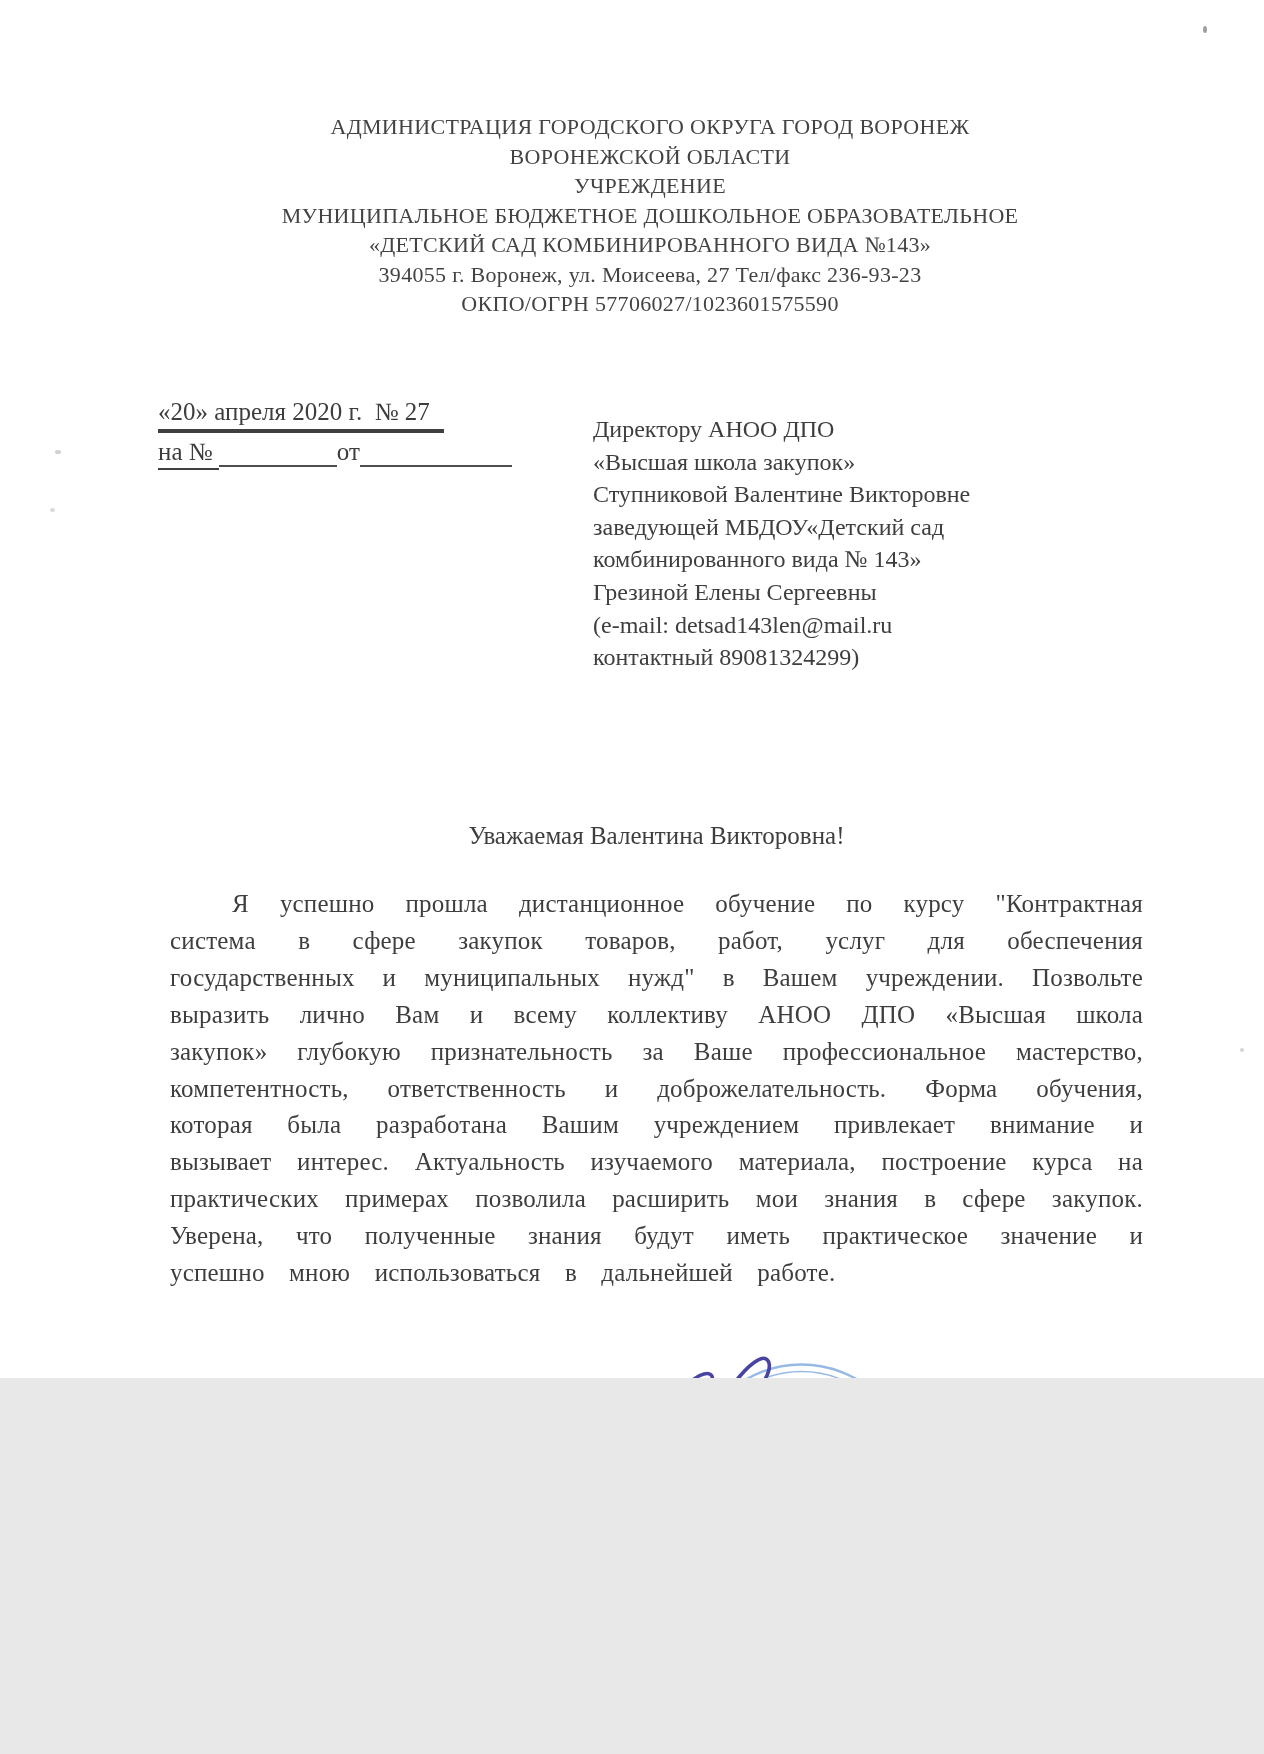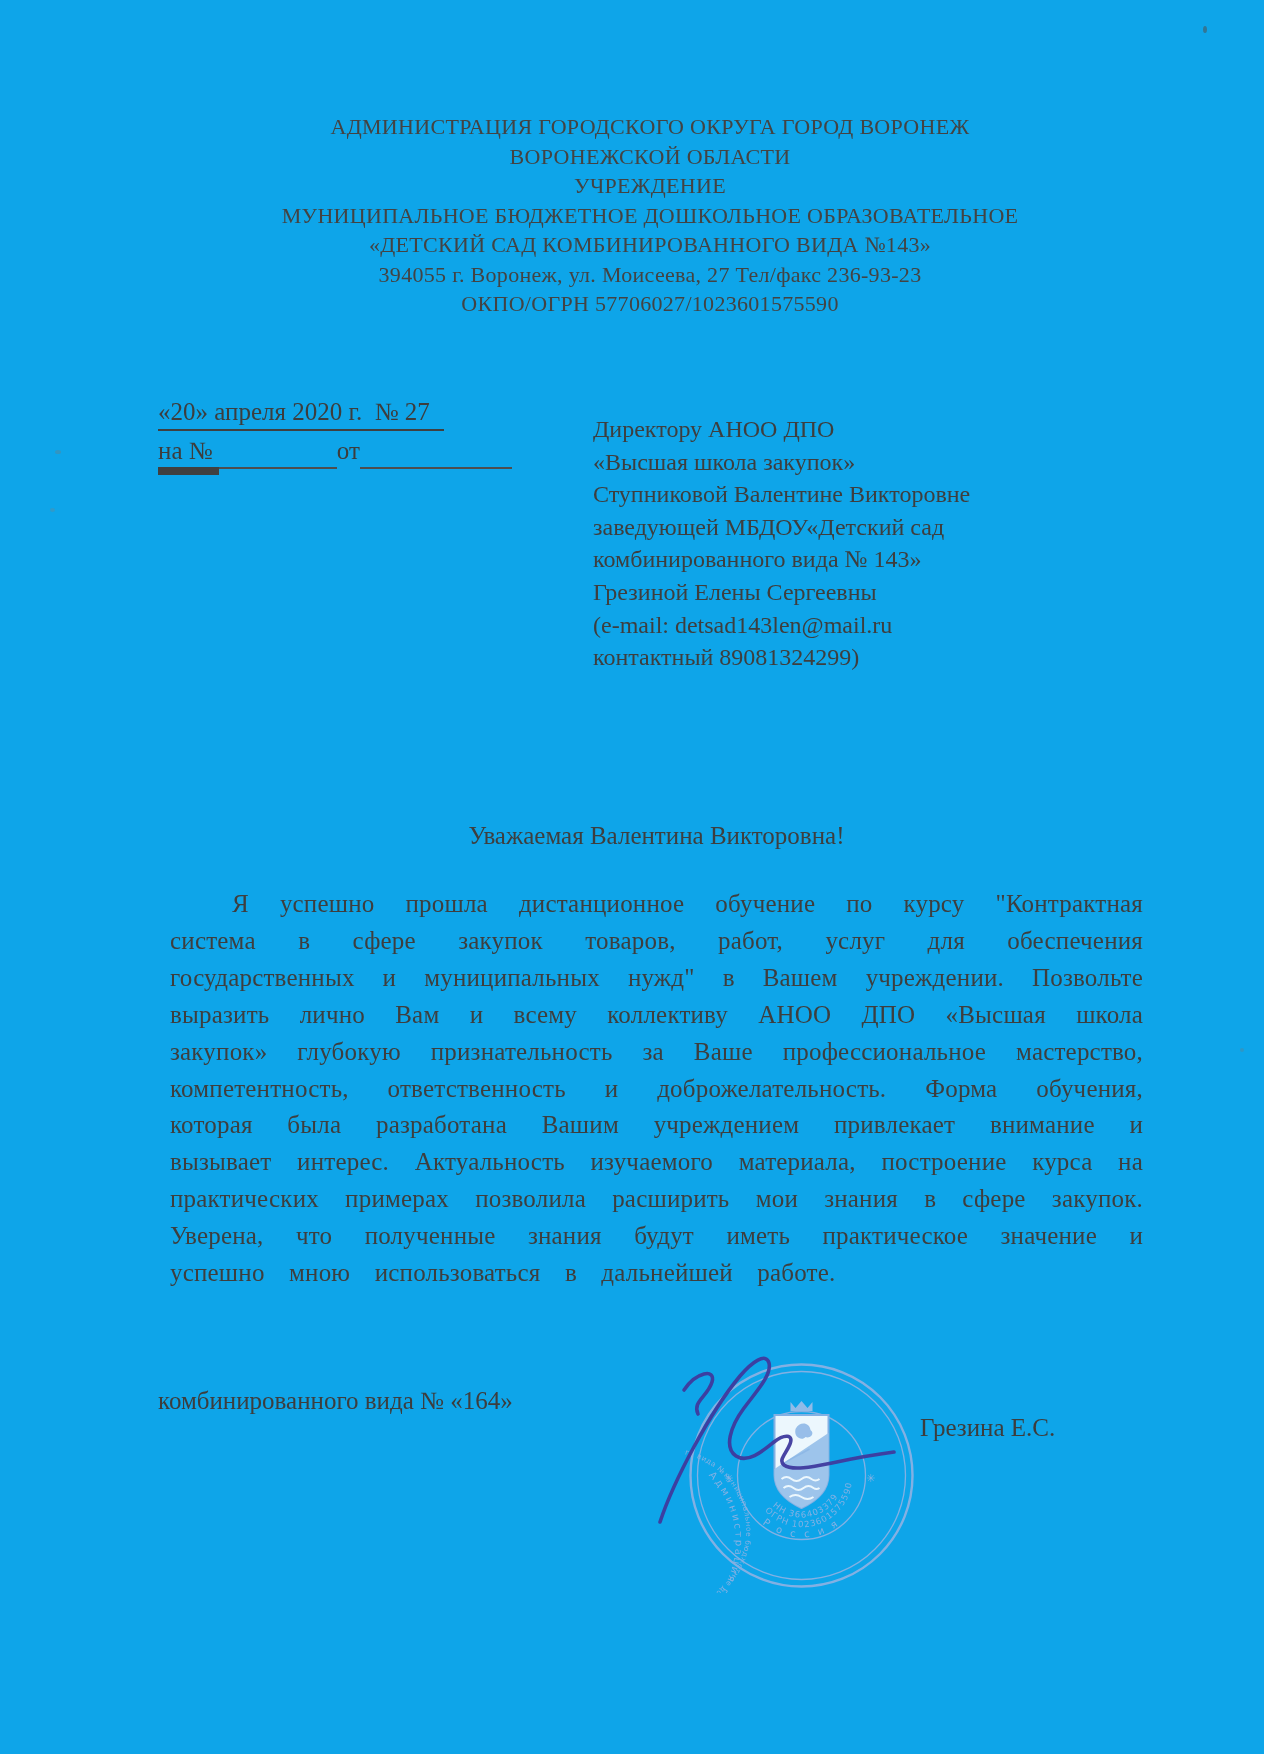--- a/index.html
+++ b/index.html
@@ -1,38 +1,38 @@
 <!DOCTYPE html>
 <html><head>
 <meta charset="utf-8">
 <style>
   html,body{margin:0;padding:0;background:#e8e8e8;}
   .page{
-    position:relative;width:1264px;height:1754px;margin:0 auto;
-    background:#0ea5e9;overflow:hidden;
+    position:relative;width:1264px;height:1378px;margin:0 auto;
+    background:#ffffff;overflow:hidden;
     font-family:"Liberation Serif",serif;color:#414141;
   }
   
   .letterhead{
     position:absolute;left:140px;top:112px;width:1020px;
     text-align:center;font-size:22px;line-height:29.5px;
     letter-spacing:.3px;color:#434343;
   }
   
   .ref-date{
     position:absolute;left:158px;top:398px;font-size:25px;color:#3d3d3d;
   }
   .ref-date .dateline{
-    display:inline-block;border-bottom:2px solid #404040;
+    display:inline-block;border-bottom:4px solid #404040;
     padding:0 14px 3px 0;white-space:pre;
   }
   .ref-onno{
     position:absolute;left:158px;top:437px;font-size:25px;color:#3d3d3d;
   }
-  .u{border-bottom:8px solid #404040;padding-bottom:3px;white-space:pre;}
+  .u{border-bottom:2px solid #404040;padding-bottom:3px;white-space:pre;}
   .blank{
     display:inline-block;border-bottom:2px solid #4e4e4e;
     height:28px;vertical-align:bottom;
   }
   
   .addressee{
     position:absolute;left:593px;top:413px;
     font-size:24px;line-height:32.6px;color:#3e3e3e;
   }
   

